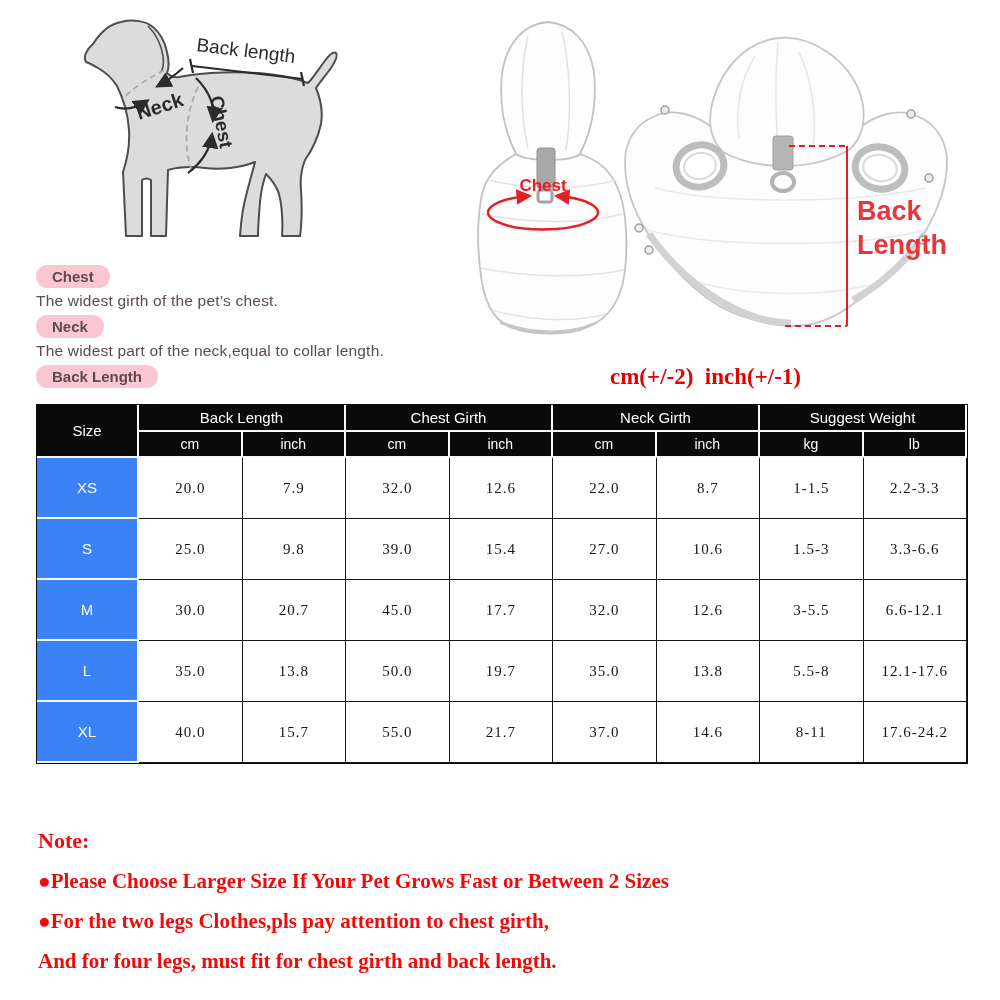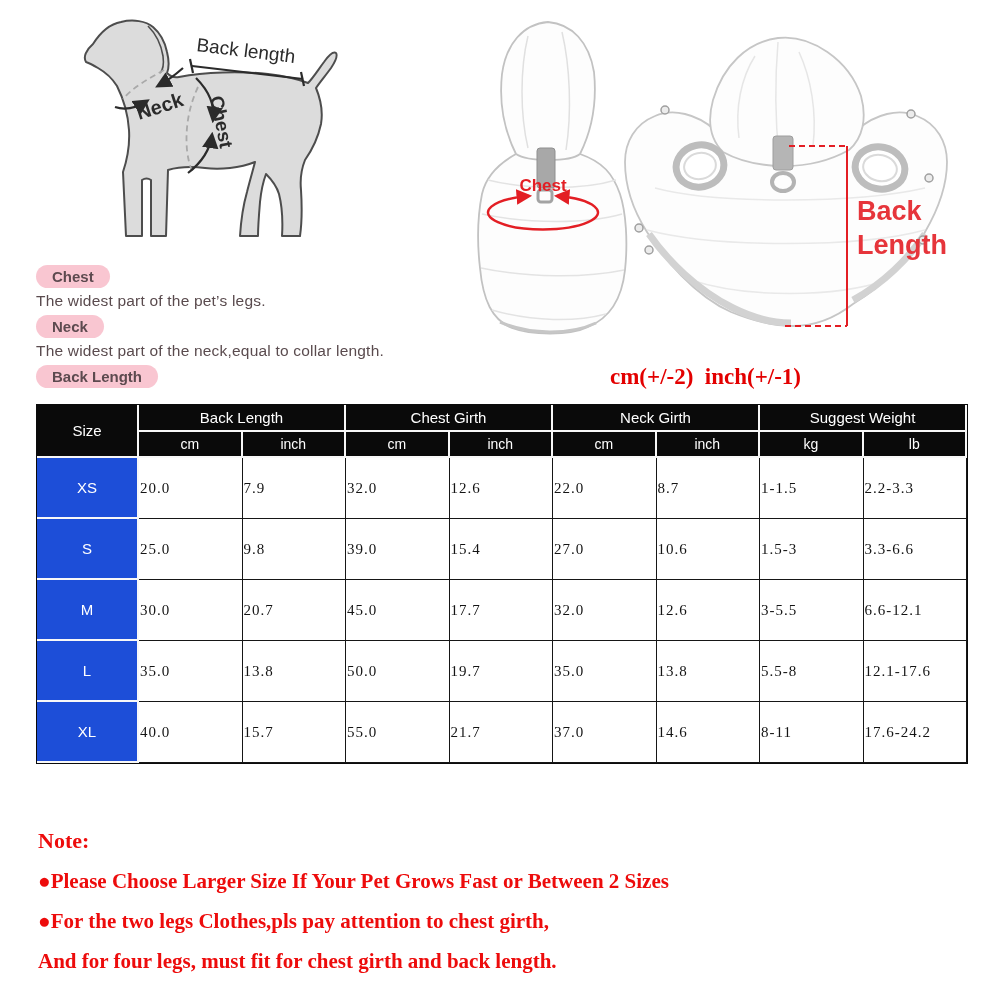--- a/index.html
+++ b/index.html
@@ -19,25 +19,25 @@
 
   
   table.size-chart{position:absolute;left:36px;top:404px;width:930px;border-collapse:separate;
         border-spacing:0;table-layout:fixed;border:1px solid #0b0b0b;}
   table.size-chart th{background:#0a0a0a;color:#ffffff;font-weight:400;
         border-right:2px solid #f8f8f8;border-bottom:2px solid #f8f8f8;
         text-align:center;vertical-align:middle;box-sizing:border-box;}
   th.group-h{font-size:15px;height:27px;}
   th.unit-h{font-size:14px;height:26px;margin-left:40px;}
   th.size-h{font-size:15px;}
-  td.size-cell{background:#1d4ed8;color:#ffffff;font-size:15px;text-align:center;
+  td.size-cell{background:#3b82f6;color:#ffffff;font-size:15px;text-align:center;
         vertical-align:middle;border-right:2px solid #f8f8f8;border-bottom:2px solid #f8f8f8;
         box-sizing:border-box;}
   td.val-cell{background:#ffffff;color:#141414;font-family:"Liberation Serif",serif;
-        font-size:15px;letter-spacing:1px;text-align:left;vertical-align:middle;
+        font-size:15px;letter-spacing:1px;text-align:center;vertical-align:middle;
         border-right:1px solid #161616;border-bottom:1px solid #161616;
         height:61px;box-sizing:border-box;}
 
   
   .notes{position:absolute;left:38px;top:828px;color:#ed0c0c;
          font-family:"Liberation Serif",serif;font-weight:bold;}
   .note-title{font-size:22px;}
   .note-item{margin-top:15px;font-size:21px;white-space:pre-wrap;}
 
   svg text{font-family:"Liberation Sans",sans-serif;}
@@ -168,21 +168,21 @@
       <path d="M194,138 L252,138" stroke-dasharray="6,4"></path>
       <path d="M190,318 L252,318" stroke-dasharray="6,4"></path>
     </g>
     <text x="262" y="212" font-size="27" font-weight="600" fill="#e6353b">Back</text>
     <text x="262" y="246" font-size="27" font-weight="600" fill="#e6353b">Length</text>
   </svg>
 
   <div class="abs" style="left:36px;top:265px;width:460px;">
     <div class="def-block">
       <span class="pill">Chest</span>
-      <div class="def-desc">The widest part of the pet’s legs.</div>
+      <div class="def-desc">The widest girth of the pet’s chest.</div>
     </div>
     <div class="def-block">
       <span class="pill">Neck</span>
       <div class="def-desc">The widest part of the neck,equal to collar length.</div>
     </div>
     <div class="def-block">
       <span class="pill">Back Length</span>
     </div>
   </div>
 

